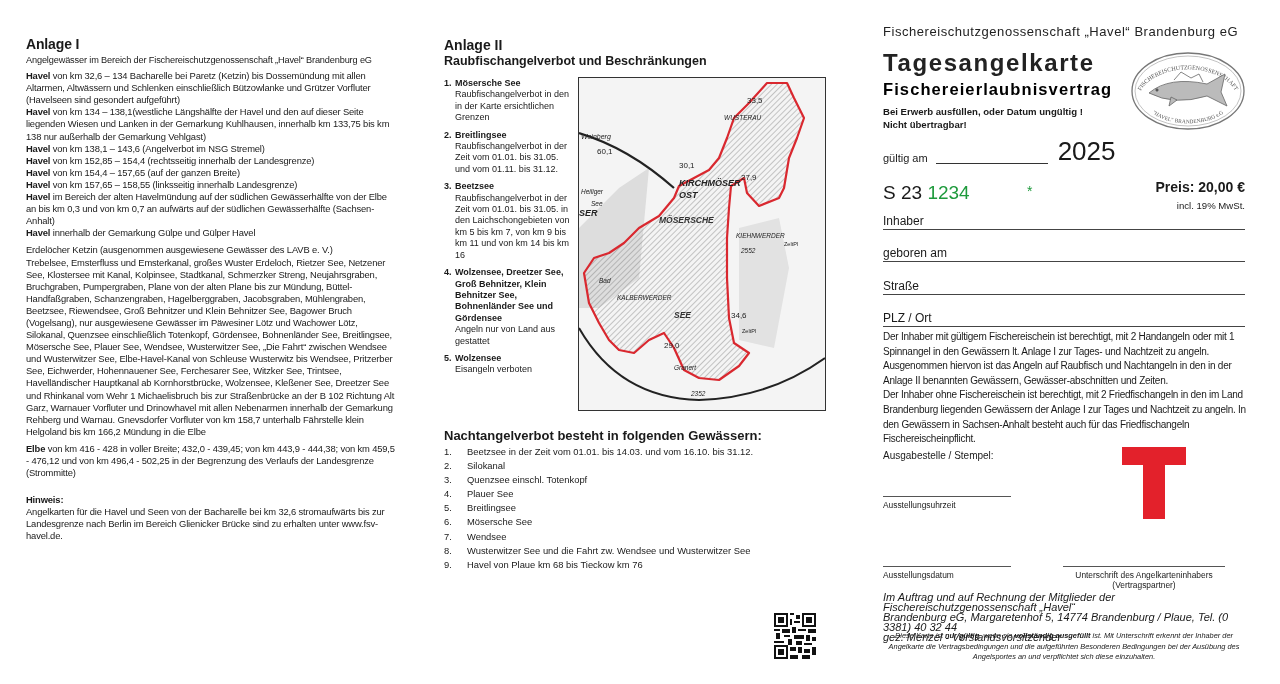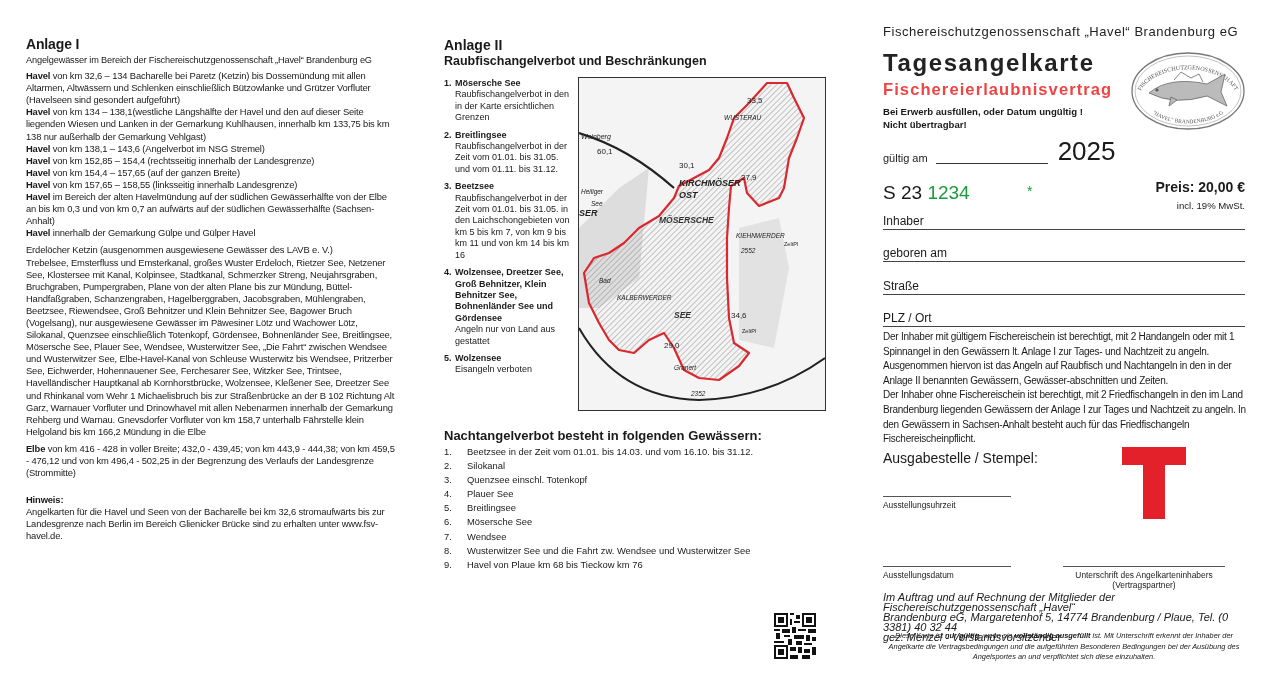--- a/index.html
+++ b/index.html
@@ -24,34 +24,34 @@
   #p2list .ttl { font-weight:bold; }
   #map { left:578px; top:77px; width:246px; height:332px; border:1.5px solid #333; background:#f3f3f3; overflow:hidden; }
   #night { left:444px; top:428px; width:380px; }
   #night .h { font-size:13px; font-weight:bold; margin-bottom:2px; }
   #night .row { display:flex; font-size:9.4px; line-height:14.1px; }
   #night .n { width:23px; }
   #qr { left:774px; top:613px; width:42px; height:46px; }
   
   #org { left:883px; top:24px; font-size:13px; letter-spacing:0.55px; color:#222; }
   #title { left:883px; top:49px; font-size:24px; font-weight:bold; letter-spacing:1.6px; color:#222; }
-  #subtitle { left:883px; top:80px; font-size:16.5px; font-weight:bold; letter-spacing:1.1px; color:#ef4444; }
+  #subtitle { left:883px; top:80px; font-size:16.5px; font-weight:bold; letter-spacing:1.1px; color:#000000; }
   #warn { left:883px; top:106px; font-size:9.6px; font-weight:bold; line-height:12.5px; }
   #valid { left:883px; top:138px; font-size:11px; display:flex; align-items:flex-end; }
   #valid .line { width:112px; border-bottom:1px solid #333; margin:0 10px 0 8px; height:14px; }
   #valid .year { font-size:26px; font-weight:normal; line-height:26px; }
   #serial { left:883px; top:182px; font-size:19px; }
   #serial .g { color:#1e9a3c; }
   #star { left:1027px; top:183px; color:#1e9a3c; font-size:14px; }
   #price { right:35px; top:179px; font-size:14px; font-weight:bold; text-align:right; }
   #vat { right:35px; top:200px; font-size:9.6px; text-align:right; }
   .fld { left:883px; width:362px; border-bottom:1.4px solid #444; font-size:12px; height:15px; }
   #terms { left:883px; top:330px; width:365px; font-size:10px; line-height:14.6px; letter-spacing:-0.25px; }
   #terms p { margin:0; }
-  #stamp { left:883px; top:450px; font-size:14px; }
+  #stamp { left:883px; top:450px; font-size:10px; }
   .sigline { border-top:1px solid #555; }
   #t-logo { left:1122px; top:447px; width:64px; height:72px; }
   #footer1 { left:883px; top:592px; width:362px; text-align:left; font-size:11px; line-height:10px;font-style:italic; }
   #footer2 { left:883px; top:631px; width:362px; text-align:center; font-size:7.4px; line-height:10.5px;font-style:italic; }
   #seal { left:1129px; top:50px; width:118px; height:82px; }
 </style>
 </head>
 <body>
 
 <div id="p1" class="abs">

